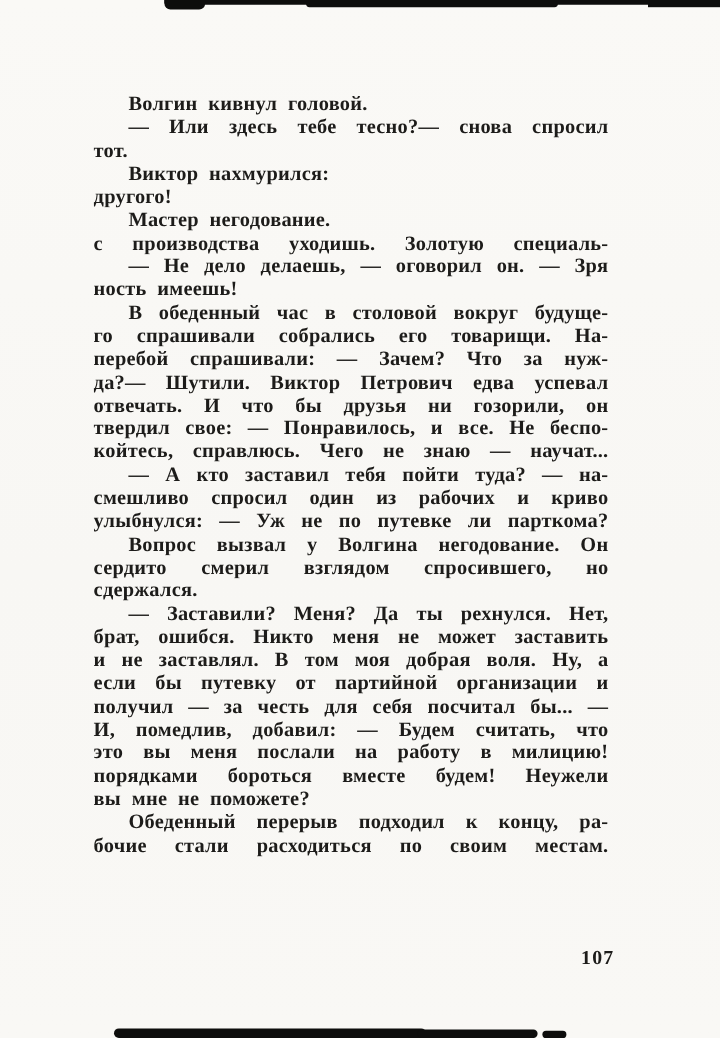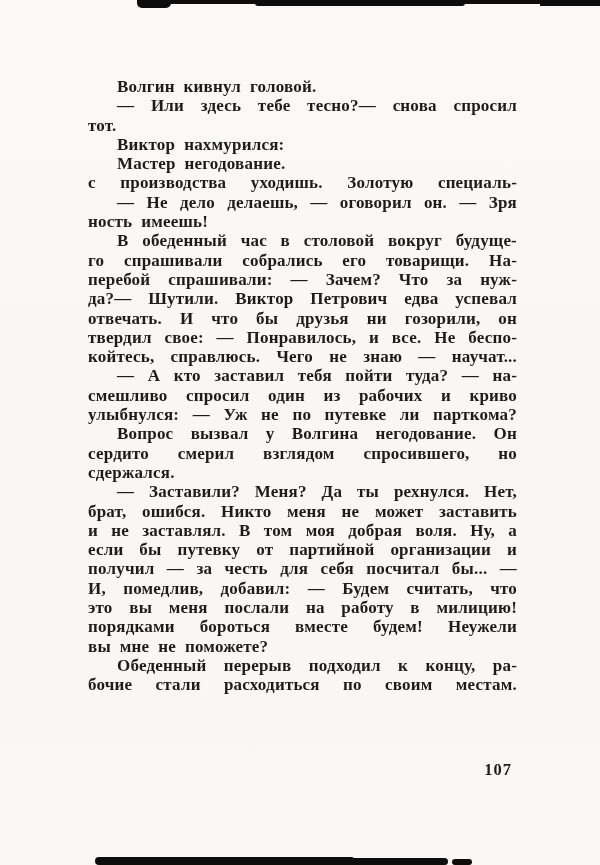--- a/index.html
+++ b/index.html
@@ -15,21 +15,21 @@
     background: #f9f8f5;
     font-family: "Liberation Serif", "DejaVu Serif", serif;
   }
   .page {
     position: absolute;
     inset: 0;
     background: linear-gradient(180deg, #faf9f6 0%, #f8f7f4 55%, #f9f8f5 100%);
   }
   .text-block {
     position: absolute;
-    left: 88px;
+    left: 78px;
     top: 77px;
     width: 429px;
   }
   .line {
     height: 19.3px;
     line-height: 19.3px;
     font-size: 17px;
     font-weight: bold;
     color: #1d1c1a;
     letter-spacing: 0.2px;
@@ -42,21 +42,21 @@
   }
   .line.l {
     text-align: left;
     word-spacing: 4.5px;
   }
   .line.ind {
     padding-left: 29px;
   }
   .page-number {
     position: absolute;
-    top: 760px;
+    top: 788px;
     left: 412px;
     width: 100px;
     text-align: right;
     font-size: 16.5px;
     font-weight: bold;
     color: #1d1c1a;
     letter-spacing: 1px;
   }
   .art {
     position: absolute;
@@ -81,20 +81,21 @@
   <div class="art art-t4"></div>
   <div class="art art-b1"></div>
   <div class="art art-b2"></div>
   <div class="art art-b3"></div>
 
   <div class="text-block" id="text-block">
       <div class="line l ind">Волгин кивнул головой.</div>
       <div class="line j ind">— Или здесь тебе тесно?— снова спросил</div>
       <div class="line l">тот.</div>
       <div class="line l ind">Виктор нахмурился:</div>
+      <div class="line l">другого!</div>
       <div class="line l ind">Мастер негодование.</div>
       <div class="line j">с производства уходишь. Золотую специаль-</div>
       <div class="line j ind">— Не дело делаешь, — оговорил он. — Зря</div>
       <div class="line l">ность имеешь!</div>
       <div class="line j ind">В обеденный час в столовой вокруг будуще-</div>
       <div class="line j">го спрашивали собрались его товарищи. На-</div>
       <div class="line j">перебой спрашивали: — Зачем? Что за нуж-</div>
       <div class="line j">да?— Шутили. Виктор Петрович едва успевал</div>
       <div class="line j">отвечать. И что бы друзья ни гозорили, он</div>
       <div class="line j">твердил свое: — Понравилось, и все. Не беспо-</div>

